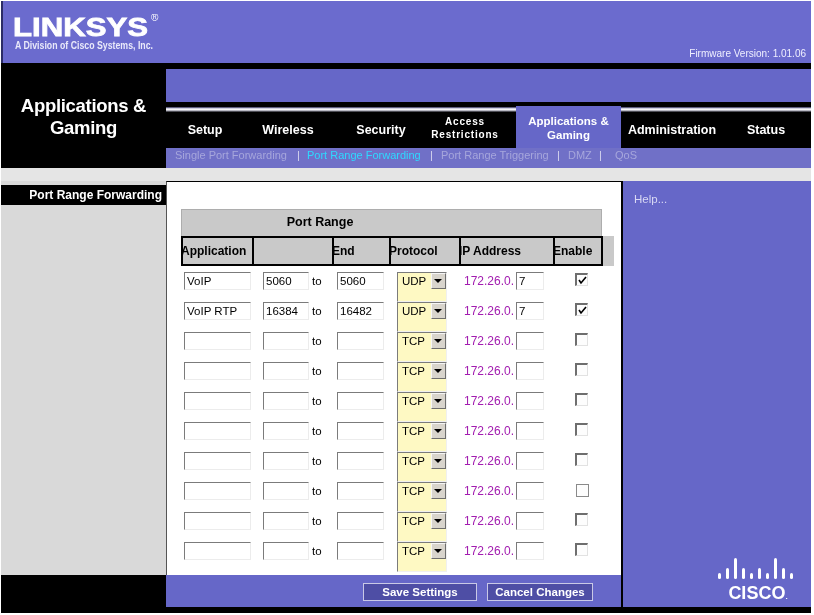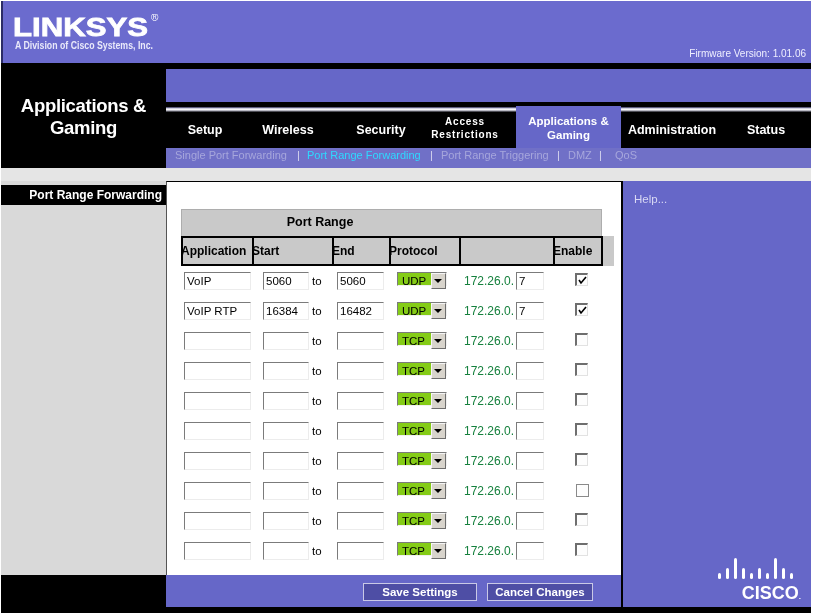--- a/index.html
+++ b/index.html
@@ -1,28 +1,28 @@
 <!DOCTYPE html>
 <html><head><meta charset="utf-8"><style>
 *{margin:0;padding:0;box-sizing:border-box}
 html,body{width:814px;height:615px;background:#fff;font-family:"Liberation Sans",sans-serif;overflow:hidden}
 #c{position:absolute;left:1px;top:1px;width:810px;height:612px;background:#fff}
 .ab{position:absolute}
 .w{color:#fff}
 .b{font-weight:bold}
 .inp{position:absolute;background:#fff;border:1px solid;border-color:#7b7b7b #ececec #ececec #7b7b7b;font:11.5px "Liberation Sans",sans-serif;color:#000;padding:1px 0 0 2px;height:18px;line-height:15px}
-.sel{position:absolute;width:50px;height:14px;background:#84cc16;border:1px solid;border-color:#7b7b7b #f0f0f0 #f0f0f0 #7b7b7b;font:11.5px "Liberation Sans",sans-serif;line-height:16px;padding-left:4px}
+.sel{position:absolute;width:50px;height:30px;background:#fef9c3;border:1px solid;border-color:#7b7b7b #f0f0f0 #f0f0f0 #7b7b7b;font:11.5px "Liberation Sans",sans-serif;line-height:16px;padding-left:4px}
 .sel .btn{position:absolute;right:0px;top:0px;width:15px;height:16px;background:#d8d4cc;border:1px solid;border-color:#f6f6f6 #6d6d6d #6d6d6d #f6f6f6}
 .sel .tri{position:absolute;right:4px;top:6px;width:0;height:0;border-left:4px solid transparent;border-right:4px solid transparent;border-top:4px solid #000}
 .cb{position:absolute;width:13px;height:13px;background:#fdfdfd;border-top:2px solid #6e6e6e;border-left:2px solid #6e6e6e;border-bottom:1px solid #e2e2e2;border-right:1px solid #e2e2e2}
 .cb svg{position:absolute;left:0px;top:0px}
 .cbf{position:absolute;width:13px;height:13px;background:#fdfdfd;border:1px solid #8a8a8a}
 .vline{position:absolute;width:2px;background:#000}
 .to{position:absolute;font:11.5px "Liberation Sans",sans-serif;color:#000}
-.ip{position:absolute;font:12px "Liberation Sans",sans-serif;color:#15803d}
+.ip{position:absolute;font:12px "Liberation Sans",sans-serif;color:#a21caf}
 .hcell{position:absolute;font:bold 12px "Liberation Sans",sans-serif;color:#000;line-height:30px;top:235px;height:30px}
 .tab{position:absolute;font:bold 12.5px "Liberation Sans",sans-serif;color:#fff;text-align:center;top:111px;height:36px;line-height:36px}
 .snl{position:absolute;font:11px "Liberation Sans",sans-serif;color:#a6a6dc;top:146px;height:17px;line-height:17px}
 .snsep{position:absolute;font:11px "Liberation Sans",sans-serif;color:#d8d8f0;top:146px;height:17px;line-height:17px}
 .btn2{position:absolute;top:582px;height:18px;background:#4e4ea5;border:1px solid #c9c9e6;color:#fff;font:bold 11.5px "Liberation Sans",sans-serif;text-align:center;line-height:16px}
 </style></head>
 <body>
 <div id="c">
 
   <div class="ab" style="left:0;top:0;width:810px;height:62px;background:#6b6bce"></div>
@@ -82,23 +82,23 @@
   <div class="ab" style="left:180px;top:235px;width:421px;height:30px;background:#c9c9c9;border-top:2px solid #000;border-bottom:2px solid #000"></div>
   <div class="ab" style="left:601px;top:235px;width:12px;height:30px;background:#c9c9c9"></div>
   <div class="vline" style="left:180px;top:235px;height:30px"></div>
   <div class="vline" style="left:251px;top:235px;height:30px"></div>
   <div class="vline" style="left:331px;top:235px;height:30px"></div>
   <div class="vline" style="left:388px;top:235px;height:30px"></div>
   <div class="vline" style="left:458px;top:235px;height:30px"></div>
   <div class="vline" style="left:552px;top:235px;height:30px"></div>
   <div class="vline" style="left:600px;top:235px;height:30px"></div>
   <div class="hcell" style="left:180px;width:71px">Application</div>
-  <div class="hcell" style="left:251px;width:80px">Start</div>
   <div class="hcell" style="left:331px;width:57px">End</div>
   <div class="hcell" style="left:388px;width:50px">Protocol</div>
+  <div class="hcell" style="left:458px;width:94px">IP Address</div>
   <div class="hcell" style="left:552px;width:49px">Enable</div>
 
   <div id="rows">
       <div class="inp" style="left:183px;top:271px;width:67px">VoIP</div>
       <div class="inp" style="left:262px;top:271px;width:46px">5060</div>
       <div class="to" style="left:311px;top:274px">to</div>
       <div class="inp" style="left:336px;top:271px;width:47px">5060</div>
       <div class="sel" style="left:396px;top:271px">UDP<span class="btn"></span><span class="tri"></span></div>
       <div class="ip" style="left:463px;top:273px">172.26.0.</div>
       <div class="inp" style="left:515px;top:271px;width:28px">7</div>
@@ -192,17 +192,17 @@
       <div style="position:absolute;left:5px;bottom:24px;width:3px;height:6px;background:#fff;border-radius:2px"></div>
       <div style="position:absolute;left:13px;bottom:24px;width:3px;height:11px;background:#fff;border-radius:2px"></div>
       <div style="position:absolute;left:21px;bottom:24px;width:3px;height:21px;background:#fff;border-radius:2px"></div>
       <div style="position:absolute;left:29px;bottom:24px;width:3px;height:11px;background:#fff;border-radius:2px"></div>
       <div style="position:absolute;left:37px;bottom:24px;width:3px;height:6px;background:#fff;border-radius:2px"></div>
       <div style="position:absolute;left:45px;bottom:24px;width:3px;height:11px;background:#fff;border-radius:2px"></div>
       <div style="position:absolute;left:53px;bottom:24px;width:3px;height:6px;background:#fff;border-radius:2px"></div>
       <div style="position:absolute;left:61px;bottom:24px;width:3px;height:21px;background:#fff;border-radius:2px"></div>
       <div style="position:absolute;left:69px;bottom:24px;width:3px;height:11px;background:#fff;border-radius:2px"></div>
       <div style="position:absolute;left:77px;bottom:24px;width:3px;height:6px;background:#fff;border-radius:2px"></div>
-      <div style="position:absolute;left:2px;top:33px;width:86px;text-align:right;font:bold 18px 'Liberation Sans',sans-serif;color:#fff;line-height:18px">CISCO<span style="font-size:8px">.</span></div>
+      <div style="position:absolute;left:2px;top:33px;width:86px;text-align:center;font:bold 18px 'Liberation Sans',sans-serif;color:#fff;line-height:18px">CISCO<span style="font-size:8px">.</span></div>
     </div>
 
   <div class="ab" style="left:0;top:606px;width:810px;height:6px;background:#000"></div>
 </div>
 
 </body></html>

